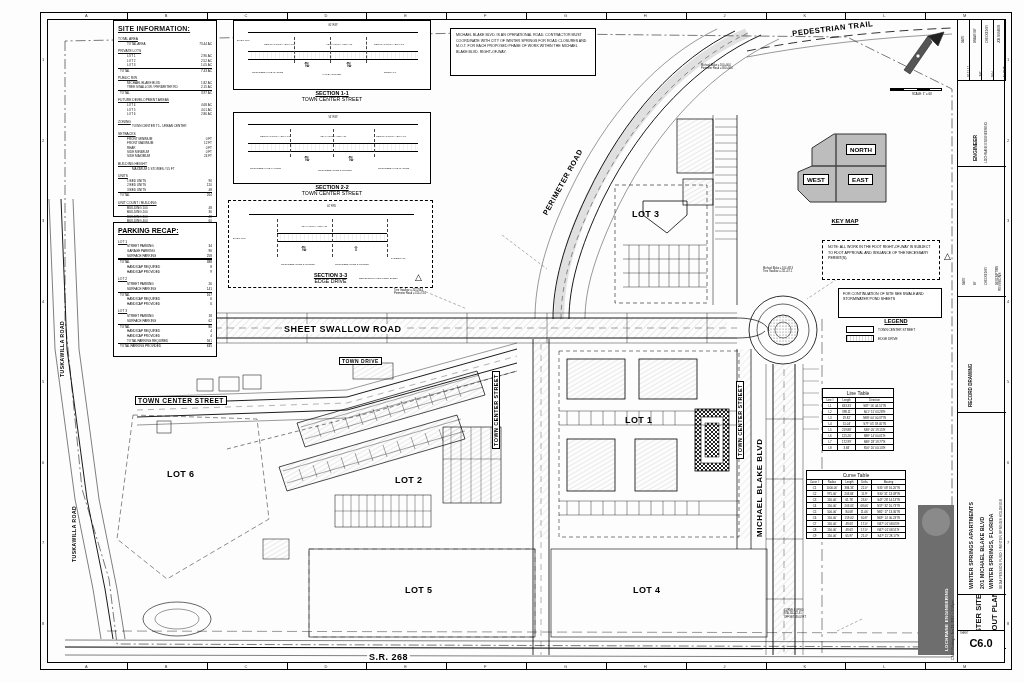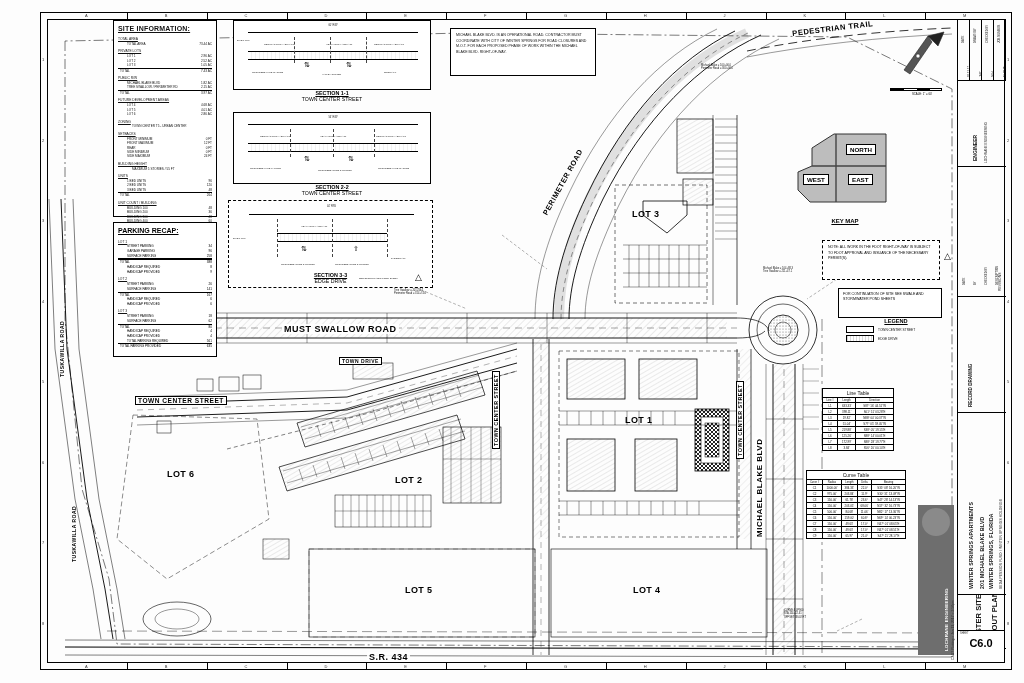--- a/index.html
+++ b/index.html
@@ -563,29 +563,29 @@
       </g>
     </svg>
 
     <div class="plan-label" style="left:578px; top:396px;">LOT 1</div>
     <div class="plan-label" style="left:348px; top:456px;">LOT 2</div>
     <div class="plan-label" style="left:585px; top:190px;">LOT 3</div>
     <div class="plan-label" style="left:586px; top:566px;">LOT 4</div>
     <div class="plan-label" style="left:358px; top:566px;">LOT 5</div>
     <div class="plan-label" style="left:120px; top:450px;">LOT 6</div>
 
-    <div class="road-label" style="left:235px; top:305px; font-size:9px;">MUST SWALLOW ROAD</div>
+    <div class="road-label" style="left:235px; top:305px; font-size:9px;">SHEET SWALLOW ROAD</div>
     <div class="road-label" style="left:88px; top:377px; font-size:6.6px; border:.6px solid #000;">TOWN CENTER STREET</div>
     <div class="road-label vert" style="left:708px; top:520px; transform:rotate(-90deg); font-size:8px;">MICHAEL BLAKE BLVD</div>
     <div class="road-label vert" style="left:689px; top:440px; transform:rotate(-90deg); font-size:5.4px; border:.6px solid #000;">TOWN CENTER STREET</div>
     <div class="road-label vert" style="left:445px; top:430px; transform:rotate(-90deg); font-size:5.4px; border:.6px solid #000;">TOWN CENTER STREET</div>
     <div class="road-label vert" style="left:493px; top:195px; transform:rotate(-61deg); font-size:7.4px; background:none;">PERIMETER ROAD</div>
     <div class="road-label" style="left:743px; top:5px; transform:rotate(-7deg); font-size:7.6px; background:none;">PEDESTRIAN TRAIL</div>
     <div class="road-label" style="left:292px; top:338px; font-size:5px; border:.6px solid #000;">TOWN DRIVE</div>
-    <div class="road-label" style="left:320px; top:633px; font-size:9px;">S.R. 434</div>
+    <div class="road-label" style="left:320px; top:633px; font-size:9px;">S.R. 268</div>
     <div class="road-label vert" style="left:24px; top:545px; transform:rotate(-90deg); font-size:5px; background:none;">TUSKAWILLA ROAD</div>
     <div class="road-label vert" style="left:12px; top:360px; transform:rotate(-90deg); font-size:5px; background:none;">TUSKAWILLA ROAD</div>
 
     <div class="tiny-note" style="left:654px; top:45px; white-space:pre-line;">Michael Blake = 100+00.0
 Perimeter Road = 300+00.0</div>
     <div class="tiny-note" style="left:716px; top:248px; white-space:pre-line;">Michael Blake = 104+88.3
 Tree Swallow = 211+47.1</div>
     <div class="tiny-note" style="left:347px; top:270px; white-space:pre-line;">Tree Swallow = 201+34.7
 Perimeter Road = 314+74.6</div>
     <div class="tiny-note" style="left:737px; top:590px; white-space:pre-line;">CURVE 4 LP960

